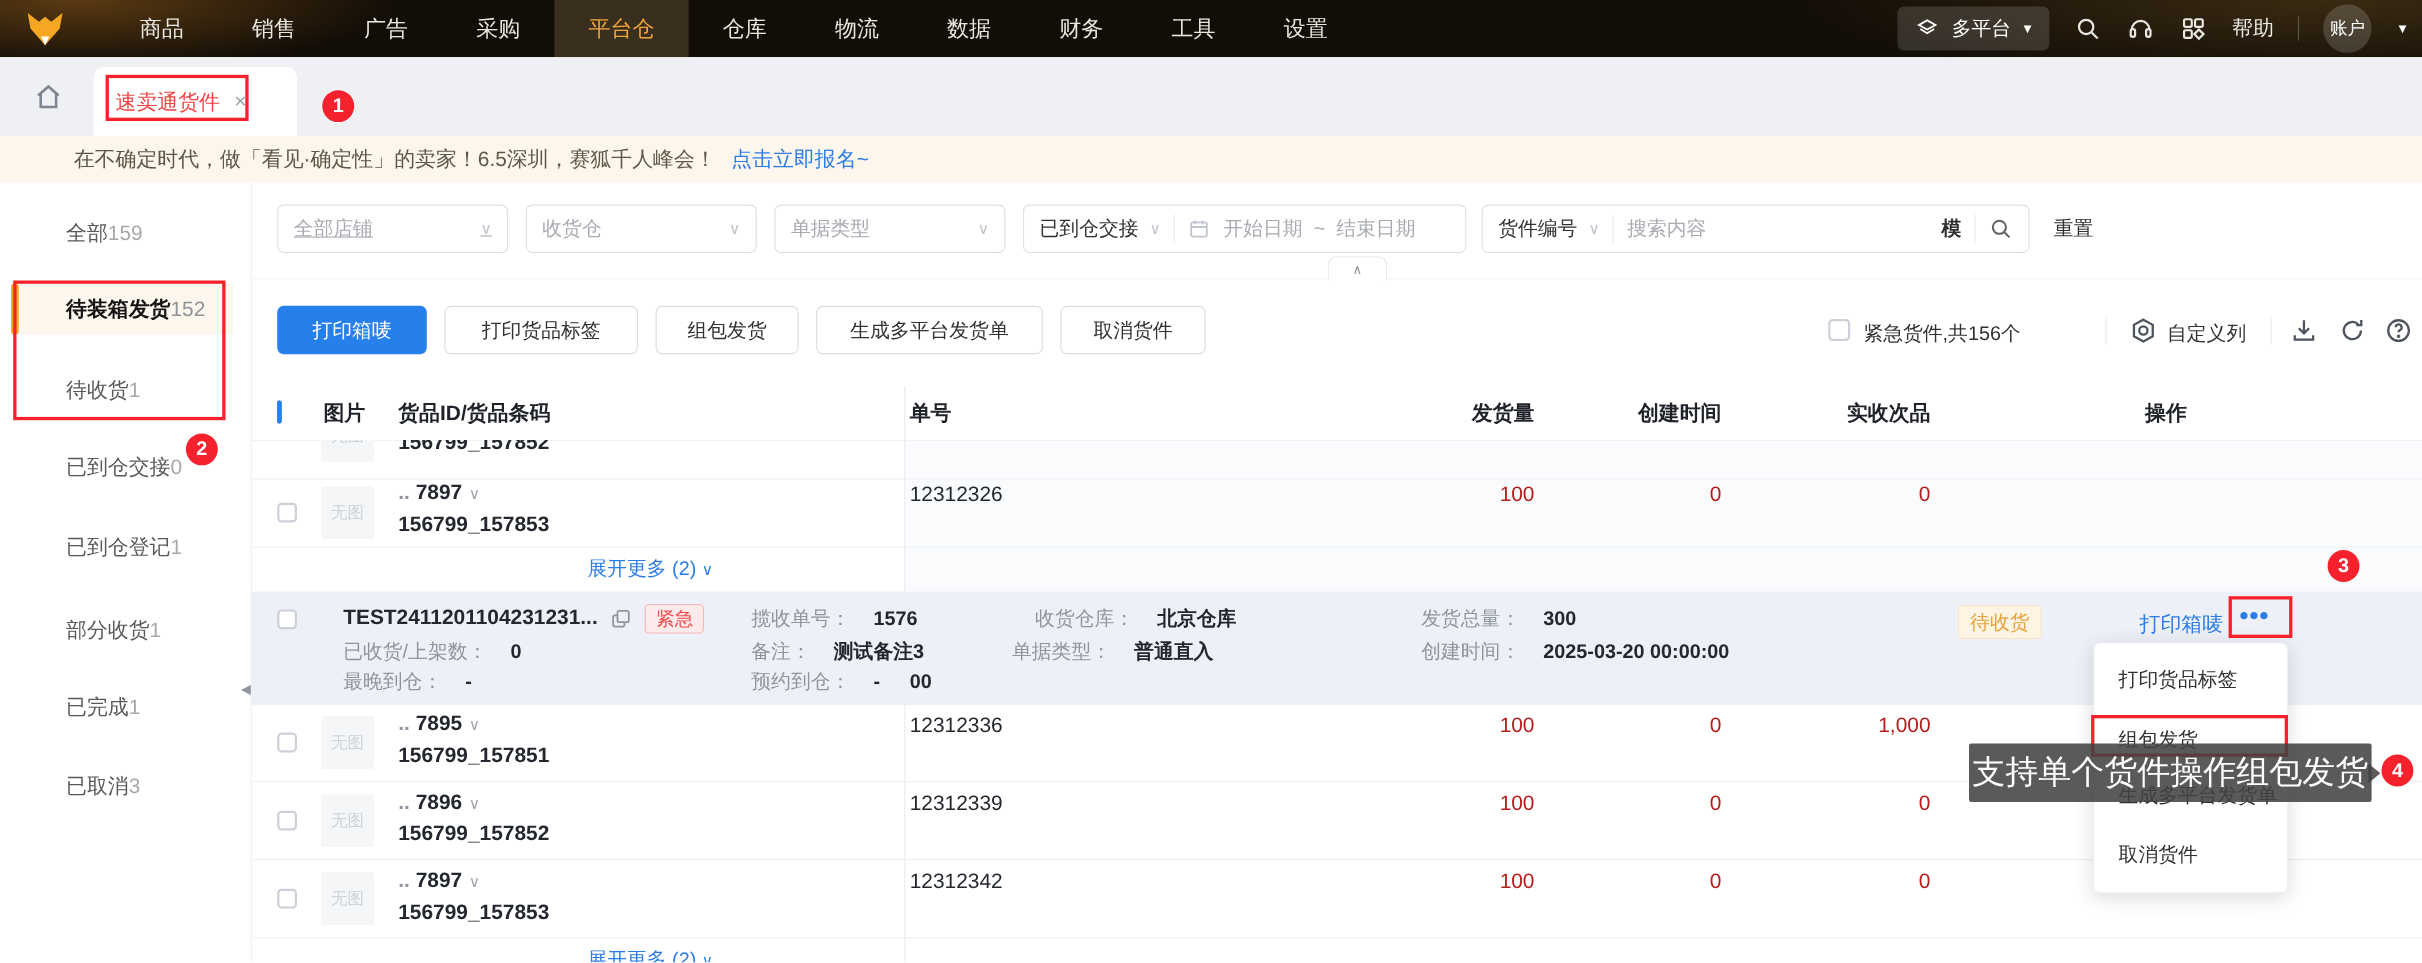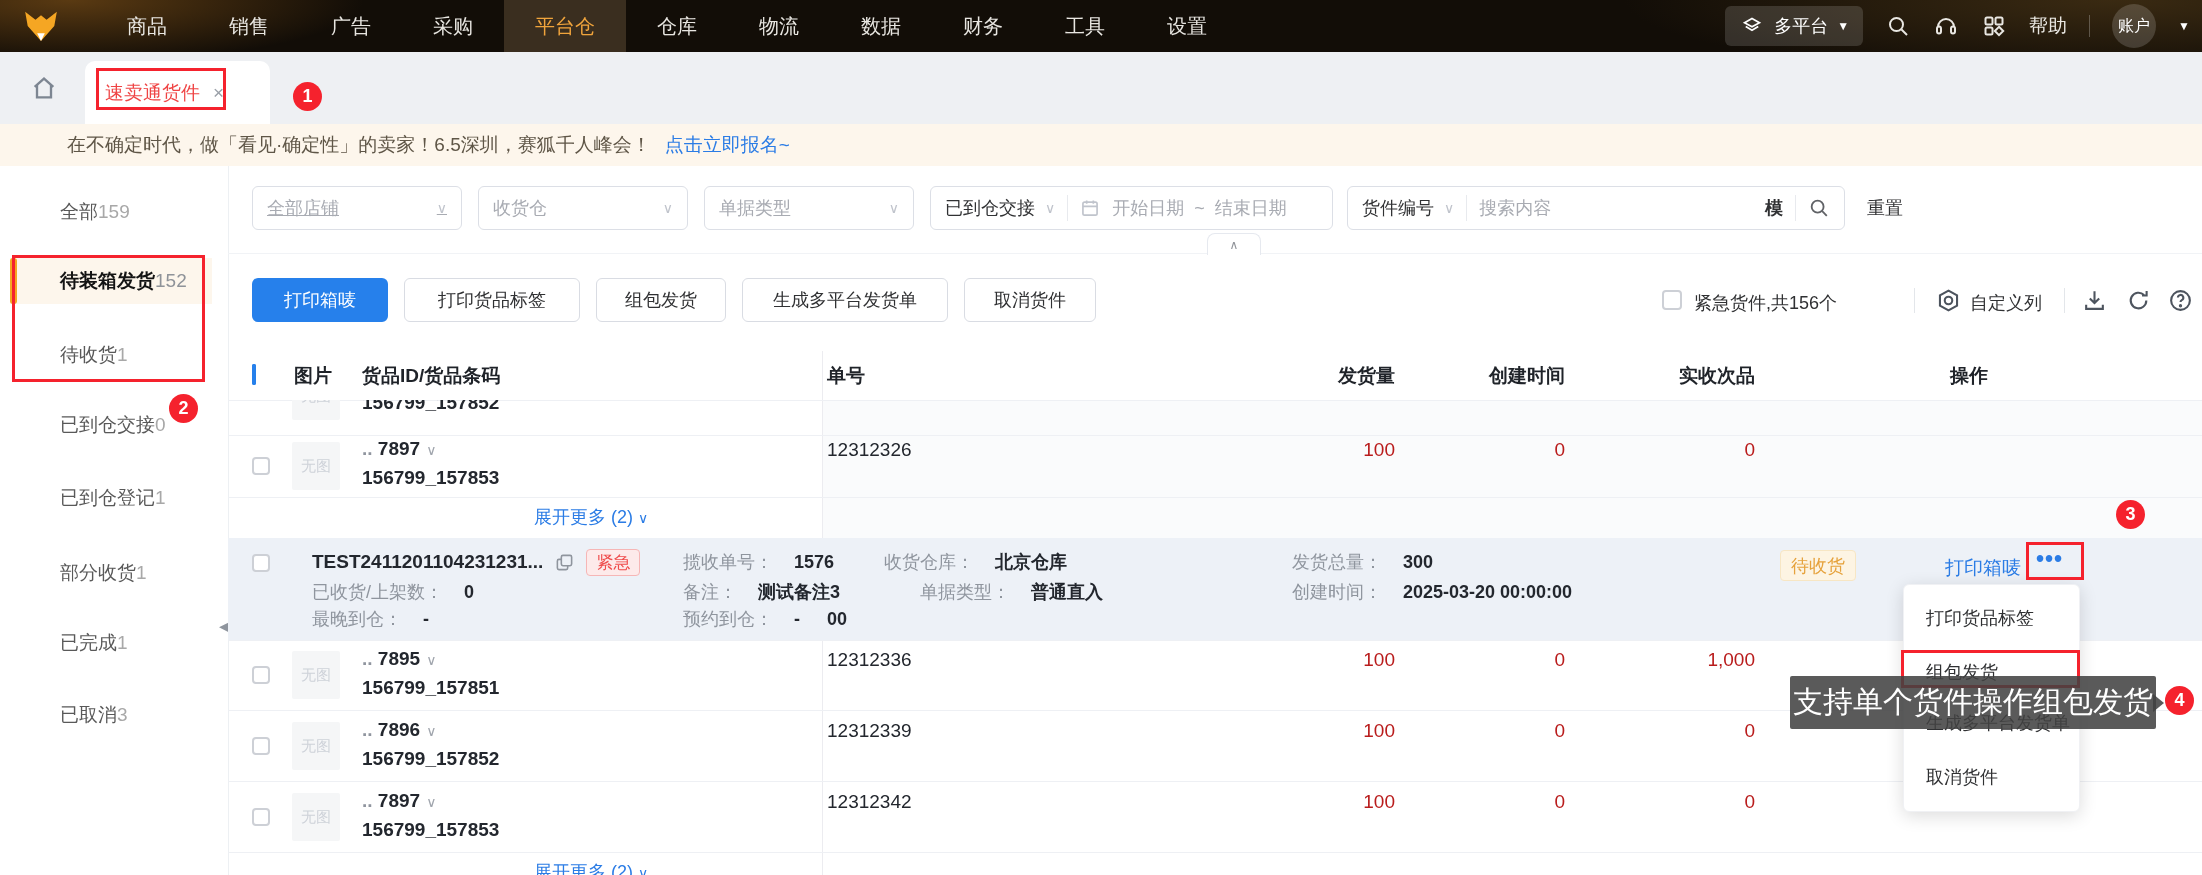--- a/index.html
+++ b/index.html
@@ -376,21 +376,21 @@
       <span class="flabel">备注：</span>
         <span class="fval">测试备注3</span>
       </div>
     <div class="fline" style="left:455px;top:69px;">
       <span class="flabel">预约到仓：</span>
         <span class="fval">-</span>
       </div>
     <div class="fline" style="left:599px;top:69px;">
       <span class="fval">00</span>
       </div>
-    <div class="fline" style="left:656px;top:12px;">
+    <div class="fline" style="left:713px;top:12px;">
       <span class="flabel">收货仓库：</span>
         <span class="fval">北京仓库</span>
       </div>
     <div class="fline" style="left:692px;top:42px;">
       <span class="flabel">单据类型：</span>
         <span class="fval">普通直入</span>
       </div>
     <div class="fline" style="left:1064px;top:12px;">
       <span class="flabel">发货总量：</span>
         <span class="fval">300</span>

